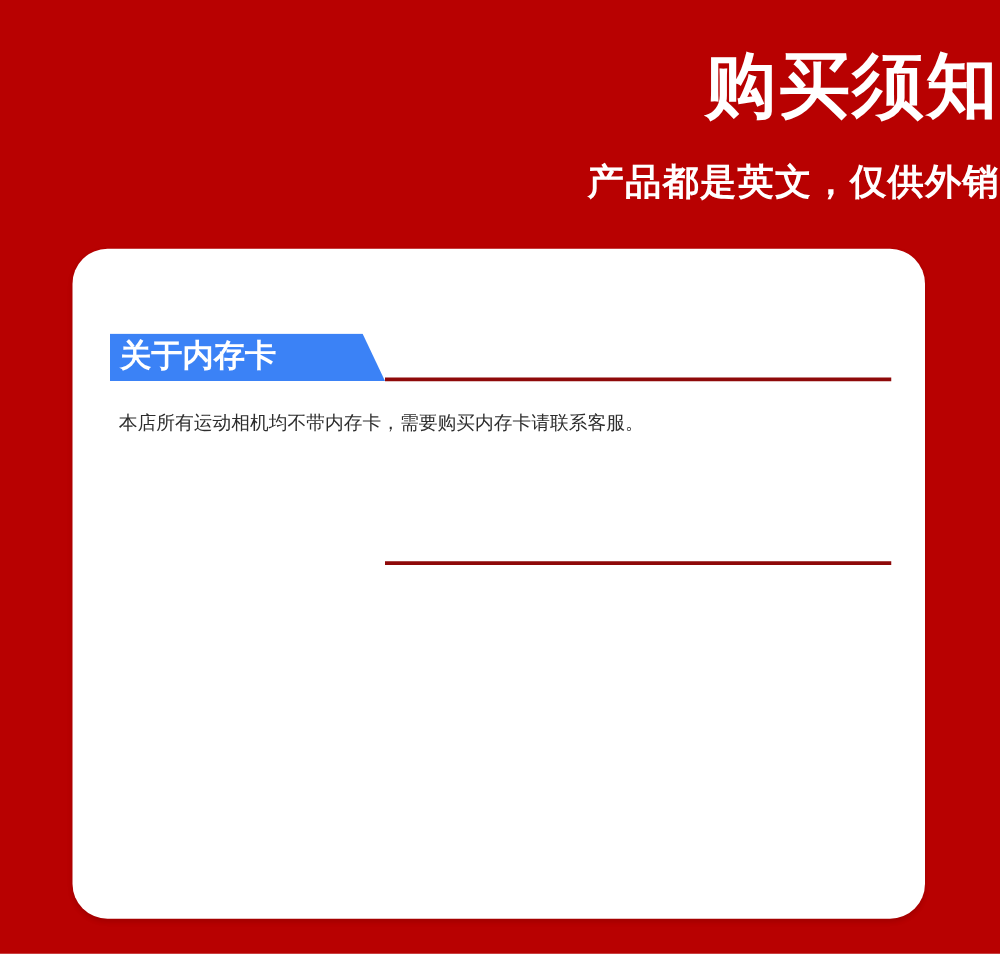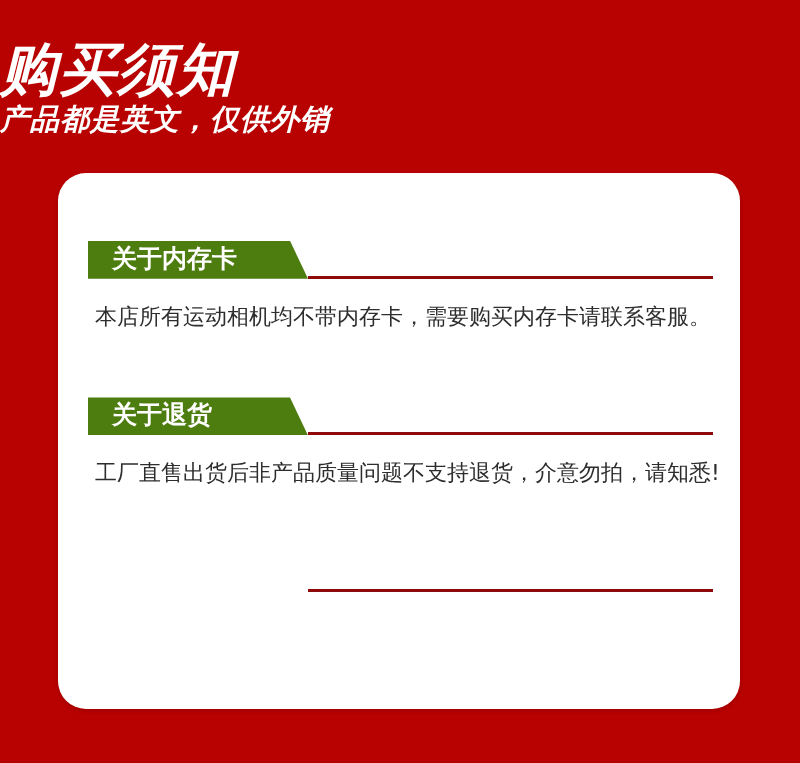--- a/index.html
+++ b/index.html
@@ -6,32 +6,32 @@
   html, body {
     width: 800px;
     font-family: "DejaVu Sans", "Liberation Sans", sans-serif;
   }
   body {
     height: 763px;
     background: #b80101;
     overflow: hidden;
   }
   .hero {
-    text-align: left;
+    text-align: right;
     color: #ffffff;
-    font-style: italic;
   }
   .hero-title {
     padding-top: 40px;
     font-size: 57px;
     font-weight: 900;
     letter-spacing: 2px;
     line-height: 1.05;
   }
   .hero-subtitle {
+    margin-top: 26px;
     font-size: 29px;
     font-weight: 700;
     letter-spacing: 1px;
   }
   .card {
     position: relative;
     width: 682px;
     height: 536px;
     margin: 33px auto 0 58px;
     background: #ffffff;
@@ -43,40 +43,40 @@
   .section-header {
     position: relative;
     height: 38px;
   }
   .section-banner {
     position: absolute;
     left: 30px;
     top: 0;
     width: 220px;
     height: 38px;
-    background: #4d7c0f;
+    background: #3b82f6;
     clip-path: polygon(0 0, calc(100% - 18px) 0, 100% 100%, 0 100%);
     color: #ffffff;
     font-size: 25px;
     font-weight: 700;
     line-height: 36px;
-    padding-left: 24px;
+    padding-left: 8px;
     white-space: nowrap;
   }
   .section-line {
     position: absolute;
     left: 250px;
     right: 27px;
     bottom: 0;
     height: 3px;
     background: #8e0909;
   }
   .section-body {
     margin: 24px 30px 0 37px;
-    font-size: 22px;
+    font-size: 15px;
     color: #2d2d2d;
     line-height: 1.3;
     white-space: nowrap;
   }
 </style>
 </head>
 <body>
 
 <div class="hero">
   <div class="hero-title">购买须知</div>
@@ -86,27 +86,20 @@
 <div class="card">
 
   <div class="section">
     <div class="section-header">
       <div class="section-banner">关于内存卡</div>
       <div class="section-line"></div>
     </div>
     <div class="section-body">本店所有运动相机均不带内存卡，需要购买内存卡请联系客服。</div>
   </div>
 
-  <div class="section">
-    <div class="section-header">
-      <div class="section-banner">关于退货</div>
-      <div class="section-line"></div>
-    </div>
-    <div class="section-body">工厂直售出货后非产品质量问题不支持退货，介意勿拍，请知悉!</div>
-  </div>
 
   <div class="section">
     <div class="section-header">
       <div class="section-line"></div>
     </div>
   </div>
 
 </div>
 
 </body></html>

